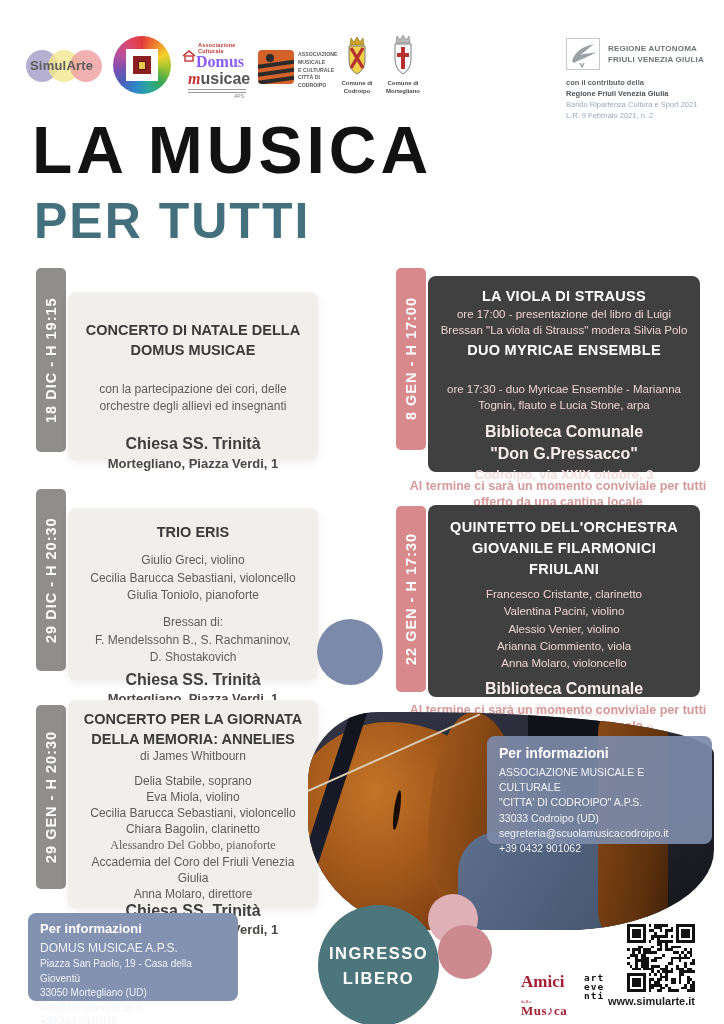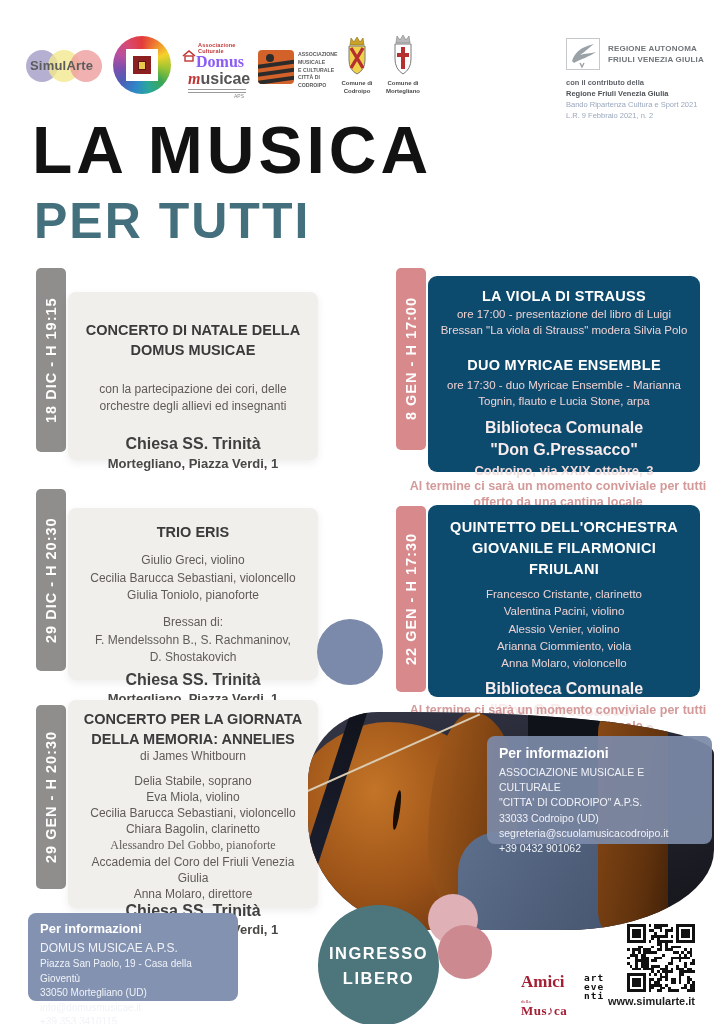--- a/index.html
+++ b/index.html
@@ -58,21 +58,21 @@
   .title2 { position:absolute; left:34px; top:192px; font-size:50px; font-weight:700; letter-spacing:2px; color:#44707e; }
 
   
   .datetab { position:absolute; width:30px; border-radius:5px; display:flex; align-items:center; justify-content:center;
     writing-mode:vertical-rl; transform:rotate(180deg); color:#fff; font-weight:700; font-size:14.5px; letter-spacing:1px; }
   .datetab.gray { background:#908e8c; }
   .datetab.pink { background:#d8898c; }
 
   .card { position:absolute; border-radius:8px; text-align:center; padding-left:12px; padding-right:12px; }
   .card.gray { background:#f1efec; box-shadow:0 3px 8px rgba(0,0,0,.07); color:#4a4a4a; }
-  .card.pink { background:#0c4a6e; color:#fff;border-radius:9px; }
+  .card.pink { background:#404040; color:#fff; }
 
   .ev-title { font-size:14.5px; font-weight:700; color:#3a3a3a; line-height:1.4; }
   .ev-sub { font-size:12px; color:#5f5b58; line-height:1.3; }
   .ev-body { font-size:12px; color:#5f5b58; line-height:1.45; }
   .ev-line { font-size:12px; color:#5f5b58; line-height:1.45; }
   .ev-venue { font-size:16px; font-weight:700; color:#3f3f3f; }
   .ev-address { font-size:13px; font-weight:700; color:#4a4745; }
 
   .pk-h { font-size:14.5px; font-weight:700; color:#ffffff; letter-spacing:.3px; }
   .pk-p { font-size:11.5px; color:#eed2d2; line-height:1.4; }
@@ -222,22 +222,22 @@
     <div class="ev-venue" style="margin-top:20px;">Chiesa SS. Trinità</div>
     <div class="ev-address" style="margin-top:3px;">Mortegliano, Piazza Verdi, 1</div>
   </div>
 
   <div class="datetab pink" style="left:396px; top:268px; height:182px;">
     <span>8 GEN - H 17:00</span>
   </div>
   <div class="card pink" style="left:428px; top:276px; width:272px; height:196px; padding-top:12px;">
     <div class="pk-h">LA VIOLA DI STRAUSS</div>
     <div class="pk-p" style="margin-top:2px;">ore 17:00 - presentazione del libro di Luigi Bressan "La viola di Strauss" modera Silvia Polo</div>
-    <div class="pk-h" style="margin-top:19px;text-align:center;">DUO MYRICAE ENSEMBLE</div>
-    <div class="pk-p" style="margin-top:4px;">ore 17:30 - duo Myricae Ensemble - Marianna Tognin, flauto e Lucia Stone, arpa</div>
+    <div class="pk-h" style="margin-top:4px;text-align:center;">DUO MYRICAE ENSEMBLE</div>
+    <div class="pk-p" style="margin-top:23px;">ore 17:30 - duo Myricae Ensemble - Marianna Tognin, flauto e Lucia Stone, arpa</div>
     <div class="pk-venue" style="margin-top:8px;">Biblioteca Comunale</div>
     <div class="pk-venue">"Don G.Pressacco"</div>
     <div class="pk-address" style="margin-top:2px;">Codroipo, via XXIX ottobre, 3</div>
   </div>
   <div class="note" style="left:408px; top:478px;">Al termine ci sarà un momento conviviale per tutti offerto da una cantina locale</div>
 
   <div class="datetab gray" style="left:36px; top:489px; height:182px;">
     <span>29 DIC - H 20:30</span>
   </div>
   <div class="card gray" style="left:68px; top:508px; width:250px; height:172px; padding-top:14px;">

